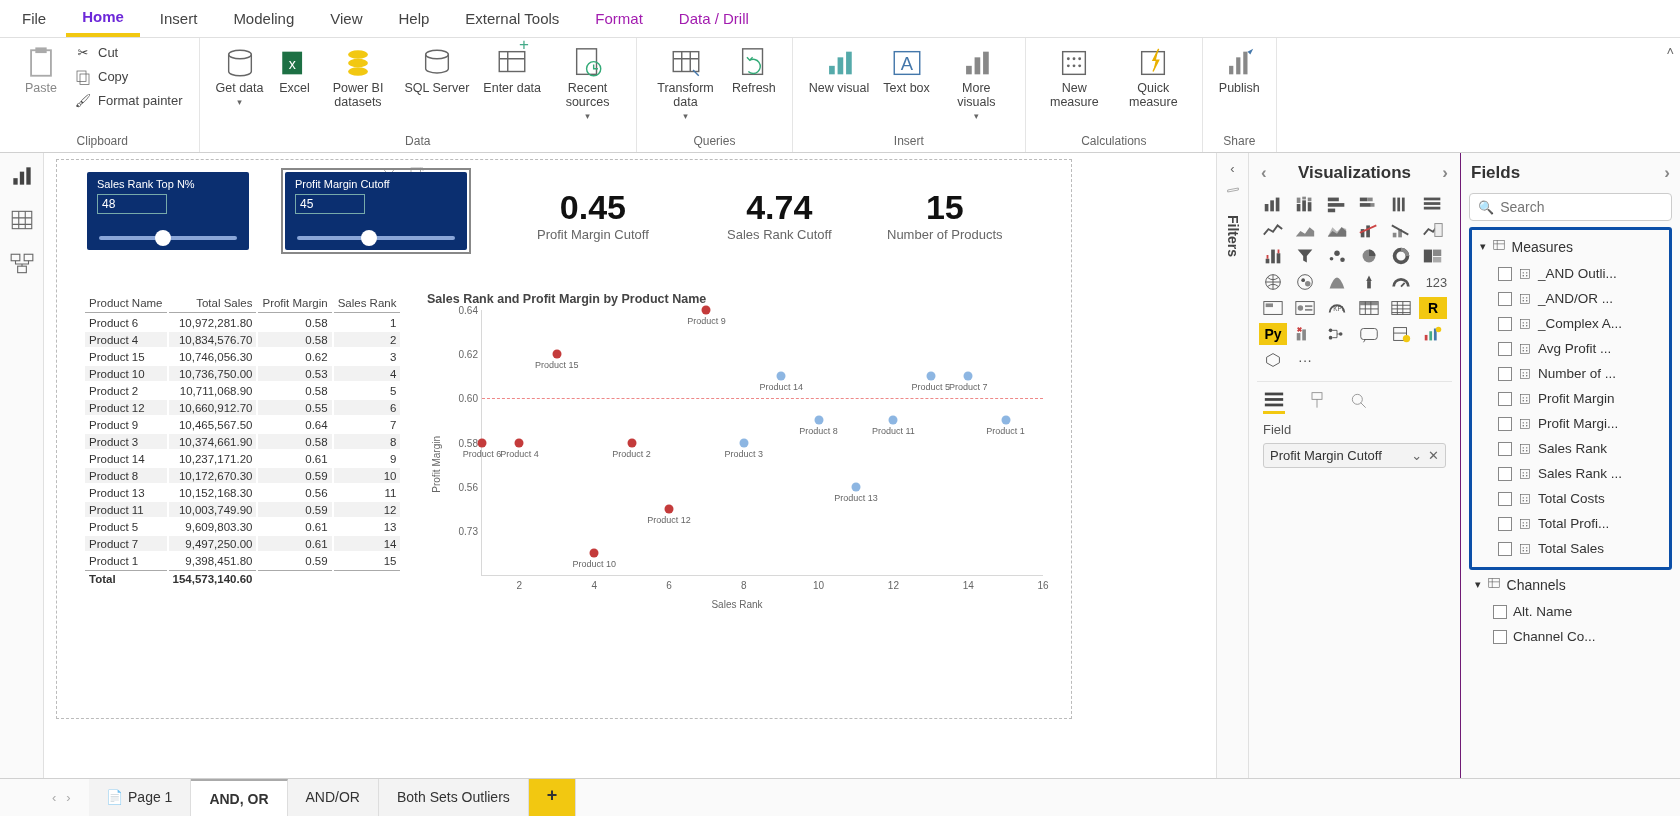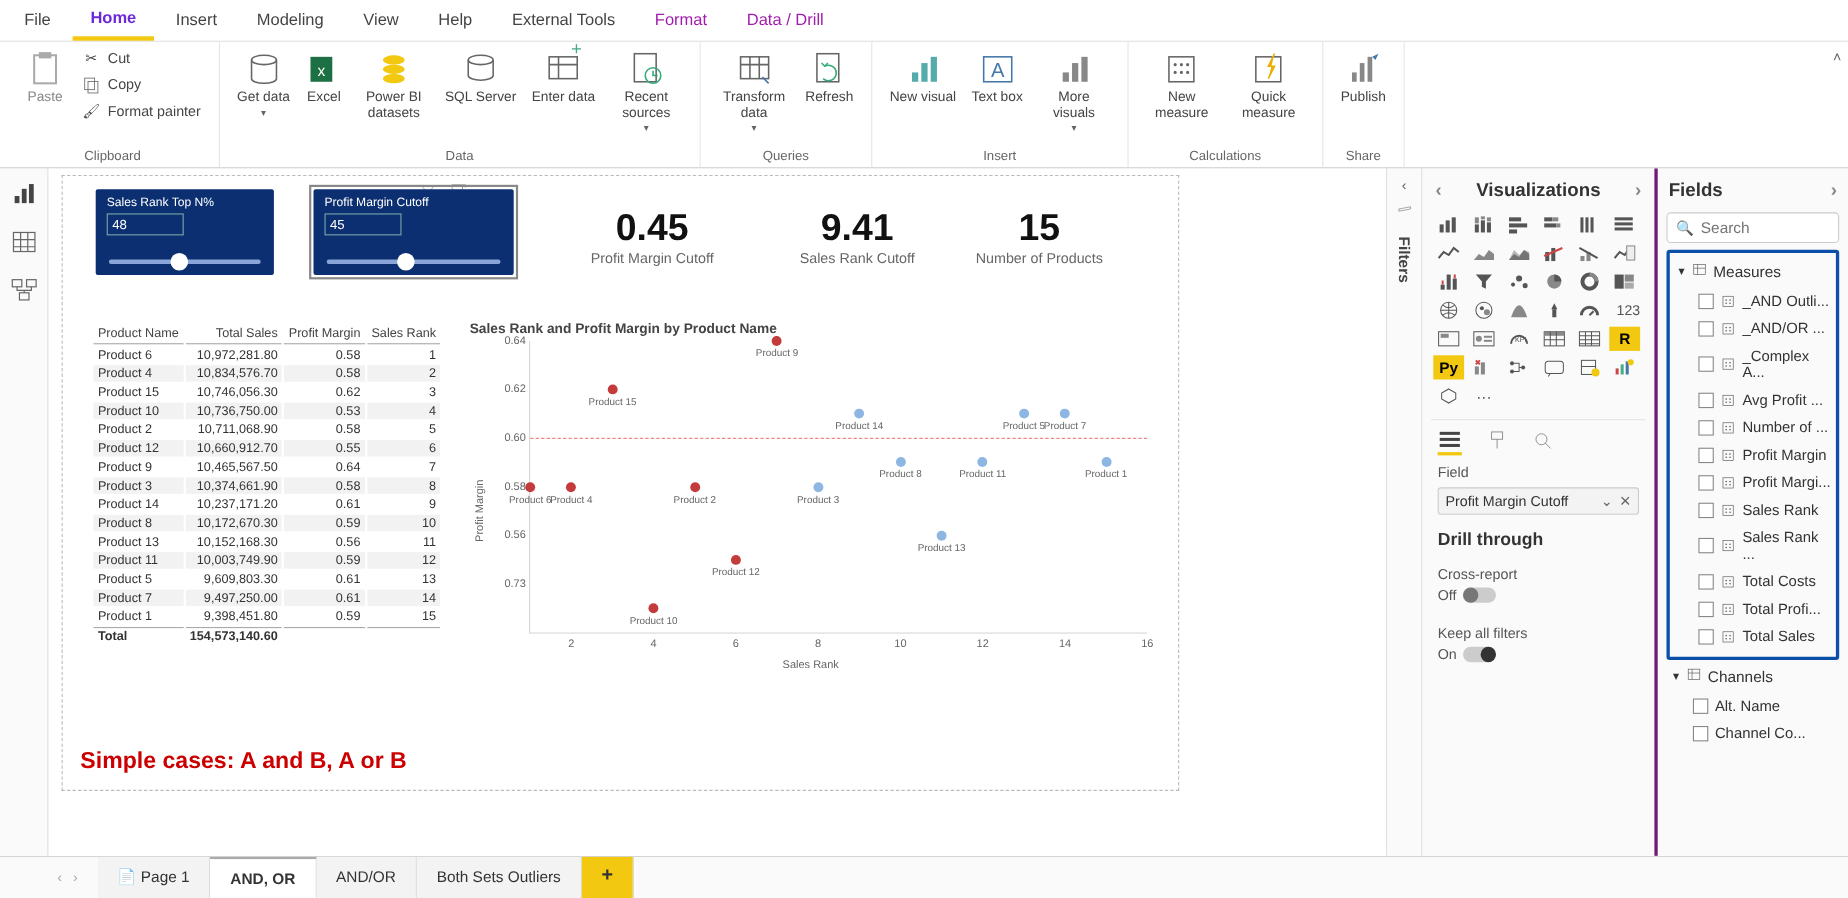--- a/index.html
+++ b/index.html
@@ -40,21 +40,21 @@
 .field-drop { padding: 4px 6px; }
 .field-drop .fdlabel { font-size: 13px; color: #555; margin-bottom: 6px; }
 .field-chip { background: #f3f3f3; border: 1px solid #ccc; border-radius: 3px; padding: 4px 6px; display: flex; justify-content: space-between; align-items: center; font-size: 13px; }
 .drill { padding: 10px 6px 0 6px; }
 .drill .dhdr { font-weight: 700; font-size: 16px; margin-bottom: 10px; }
 .toggle-row { display: flex; justify-content: space-between; align-items: center; padding: 4px 0; color: #555; font-size: 13px; }
 .toggle-sw { width: 30px; height: 14px; border-radius: 7px; background: #ccc; position: relative; }
 .toggle-sw .knob { width: 14px; height: 14px; border-radius: 50%; background: #666; position: absolute; top: 0; }
 .toggle-sw.on .knob { right: 0; background: #333; }
 .toggle-sw.off .knob { left: 0; background: #777; }
-.fields-pane { width: 176px; border-left: 3px solid #701a75; background: #fafafa; padding: 0 6px; overflow: hidden; }
+.fields-pane { width: 220px; border-left: 1px solid #701a75; background: #fafafa; padding: 0 6px; overflow: hidden; }
 .search-field { display: flex; align-items: center; border: 1px solid #ccc; border-radius: 4px; padding: 5px 8px; margin: 4px 2px 6px 2px; background: #fff; }
 .search-field input { border: none; outline: none; font-size: 14px; flex: 1; background: transparent; }
 .measures-box { border: 3px solid #0b4fa8; border-radius: 3px; margin: 0 2px; padding: 2px 0 6px 0; }
 .tree-hdr { display: flex; align-items: center; gap: 6px; padding: 6px 6px 6px 8px; font-size: 14px; color: #333; cursor: pointer; }
 .tree-item { display: flex; align-items: center; gap: 6px; padding: 5px 4px 5px 26px; font-size: 13.5px; cursor: pointer; }
 .chk { width: 14px; height: 14px; border: 1px solid #888; background: #fff; flex-shrink: 0; }
 .fld-ico { width: 14px; height: 14px; flex-shrink: 0; }
 .page-tabs-row { position: fixed; bottom: 0; left: 0; right: 0; height: 38px; background: #fafafa; border-top: 1px solid #d0d0d0; display: flex; align-items: center; padding-left: 52px; }
 .pt-nav { display: flex; gap: 10px; margin-right: 18px; color: #aaa; }
 .ptab { padding: 10px 18px; border-right: 1px solid #ddd; cursor: pointer; font-size: 14px; background: #f3f3f3; }
@@ -359,21 +359,21 @@
         <div class="slabel">Profit Margin Cutoff</div>
         <input type="text" value="45" style="">
         <div class="track"></div><div class="thumb" style="left:42%"></div>
       </div>
 
       <div class="card" style="left:480px;top:28px">
           <div class="cval">0.45</div>
           <div class="ccap">Profit Margin Cutoff</div>
         </div>
       <div class="card" style="left:670px;top:28px">
-          <div class="cval">9.41</div>
+          <div class="cval">4.74</div>
           <div class="ccap">Sales Rank Cutoff</div>
         </div>
       <div class="card" style="left:830px;top:28px">
           <div class="cval">15</div>
           <div class="ccap">Number of Products</div>
         </div>
 
       <table class="tbl" id="prod-table">
           <thead>
             <tr>
@@ -528,21 +528,20 @@
             <div class="pt" style="left: 80%; top: 25%; background: rgb(141, 182, 226);"></div>
             <div class="plabel" style="left: 80%; top: 25%;">Product 5</div>
             <div class="pt" style="left: 86.6667%; top: 25%; background: rgb(141, 182, 226);"></div>
             <div class="plabel" style="left: 86.6667%; top: 25%;">Product 7</div>
             <div class="pt" style="left: 93.3333%; top: 41.6667%; background: rgb(141, 182, 226);"></div>
             <div class="plabel" style="left: 93.3333%; top: 41.6667%;">Product 1</div>
           </div>
         <div class="ylabel">Profit Margin</div>
         <div class="xlabel">Sales Rank</div>
       </div>
-      <div class="banner">Simple cases: A and B, A or B</div>
     </div>
   </div>
 
   <div class="filters-collapsed">
     <span style="color:#666">‹</span>
     <span><svg width="16" height="16" viewBox="0 0 24 24">
           <path d="M4 6l16-3v3L4 9z" fill="none" stroke="#888"></path>
         </svg></span>
     <span class="vtxt">Filters</span>
   </div>
@@ -806,41 +805,20 @@
     <div class="field-drop">
       <div class="fdlabel">Field</div>
       <div class="field-chip">
         <span>Profit Margin Cutoff</span>
         <span style="display:flex;gap:6px;color:#666">
             <span>⌄</span>
             <span>✕</span>
           </span>
       </div>
     </div>
-    <div class="drill">
-      <div class="dhdr">Drill through</div>
-      <div class="toggle-row" style="flex-direction:column;align-items:flex-start;gap:4px">
-        <span>Cross-report</span>
-        <span style="display:flex;align-items:center;gap:6px">
-            <span>Off</span>
-            <span class="toggle-sw off">
-              <span class="knob"></span>
-            </span>
-          </span>
-      </div>
-      <div class="toggle-row" style="flex-direction:column;align-items:flex-start;gap:4px;margin-top:12px">
-        <span>Keep all filters</span>
-        <span style="display:flex;align-items:center;gap:6px">
-            <span>On</span>
-            <span class="toggle-sw on">
-              <span class="knob"></span>
-            </span>
-          </span>
-      </div>
-    </div>
   </div>
 
   <div class="fields-pane">
     <div class="pane-hdr">
         <span>Fields</span>
         <span style="color:#888">›</span>
       </div>
     <div class="search-field">
       <span style="color:#888;margin-right:6px">🔍</span>
       <input type="text" placeholder="Search" style="">

